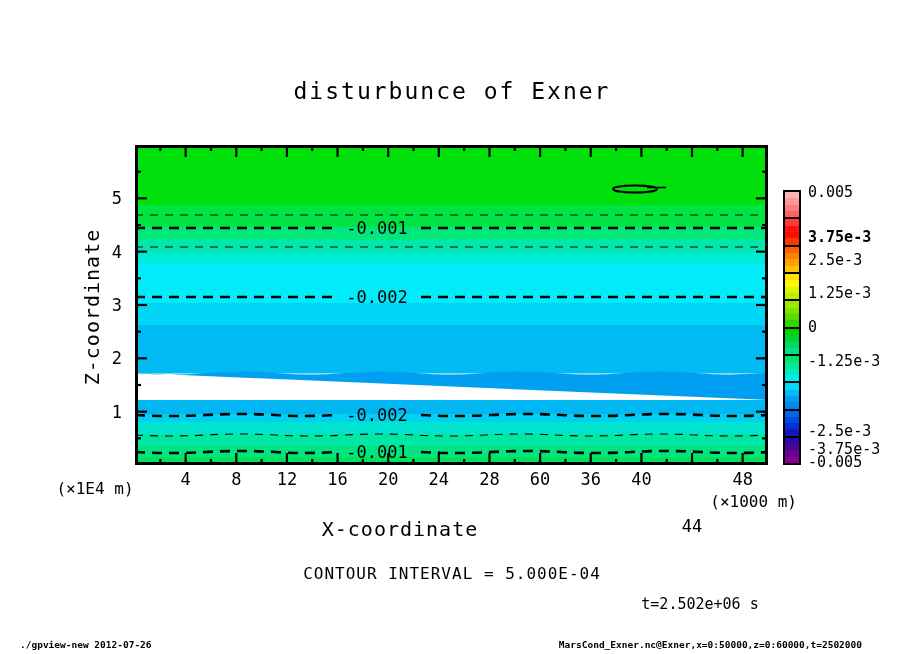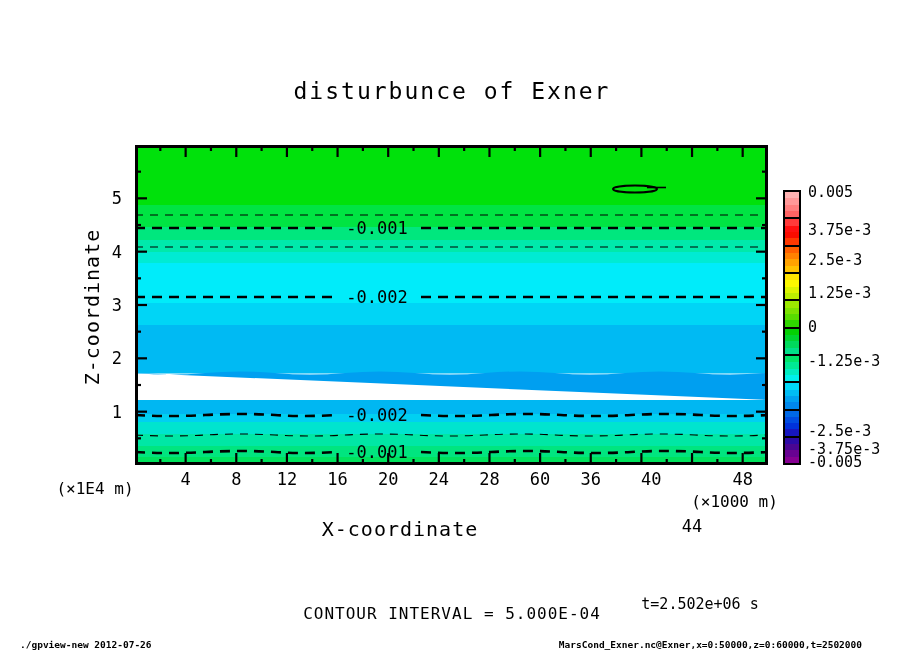--- a/index.html
+++ b/index.html
@@ -6,23 +6,23 @@
   body{position:relative;width:904px;height:654px;overflow:hidden;
        font-family:"DejaVu Sans Mono","Liberation Mono",monospace;color:#000;}
   .abs{position:absolute;}
   #title{left:0;top:78px;width:904px;text-align:center;font-size:23px;letter-spacing:2px;}
   #plot{left:135px;top:145px;width:633px;height:320px;}
   #ylabel{left:-18px;top:295px;width:220px;text-align:center;font-size:20px;letter-spacing:1px;
           transform:rotate(-90deg);transform-origin:center;}
   .ztick{width:34px;text-align:right;font-size:17px;height:18px;line-height:18px;}
   .xtick{width:40px;text-align:center;font-size:17px;height:18px;line-height:18px;top:470px;}
   #yunit{left:40px;top:479px;width:110px;text-align:center;font-size:16px;}
-  #xunit{left:672px;top:492px;width:125px;text-align:center;font-size:16px;}
+  #xunit{left:672px;top:492px;width:125px;text-align:right;font-size:16px;}
   #xlabel{left:0;top:517px;width:800px;text-align:center;font-size:20px;letter-spacing:1px;}
-  #cinterval{left:0;top:564px;width:904px;text-align:center;font-size:16px;letter-spacing:1px;margin-top:40px;}
+  #cinterval{left:0;top:564px;width:904px;text-align:center;font-size:16px;letter-spacing:1px;}
   #tstamp{left:600px;top:595px;width:200px;text-align:center;font-size:15px;}
   #footer-left{left:20px;top:639px;font-size:9.5px;font-weight:bold;}
   #footer-right{left:0;top:639px;width:862px;text-align:right;font-size:9.5px;font-weight:bold;}
   #colorbar{left:783px;top:190px;width:18px;height:275px;border:2px solid #000;
             box-sizing:border-box;display:flex;flex-direction:column;}
   .cb-band{flex:1;}
   .cb-cell-start{border-top:2px solid #000;}
   .cb-label{left:808px;width:90px;height:16px;line-height:16px;font-size:15px;text-align:left;}
   svg text{font-family:"DejaVu Sans Mono","Liberation Mono",monospace;}
 </style>
@@ -184,21 +184,21 @@
     <div class="cb-band" style="background: rgb(0, 76, 224);"></div>
     <div class="cb-band" style="background: rgb(0, 50, 218);"></div>
     <div class="cb-band" style="background: rgb(22, 22, 192);"></div>
     <div class="cb-band cb-cell-start" style="background: rgb(44, 10, 166);"></div>
     <div class="cb-band" style="background: rgb(74, 6, 146);"></div>
     <div class="cb-band" style="background: rgb(104, 2, 146);"></div>
     <div class="cb-band" style="background: rgb(134, 0, 146);"></div>
   </div>
 <div id="cb-labels">
     <div class="abs cb-label" style="top: 184px;">0.005</div>
-    <div class="abs cb-label" style="top: 222px;">3.75e-3</div>
+    <div class="abs cb-label" style="top: 229px; font-weight: bold;">3.75e-3</div>
     <div class="abs cb-label" style="top: 251.6px;">2.5e-3</div>
     <div class="abs cb-label" style="top: 285.4px;">1.25e-3</div>
     <div class="abs cb-label" style="top: 319.2px;">0</div>
     <div class="abs cb-label" style="top: 353px;">-1.25e-3</div>
     <div class="abs cb-label" style="top: 386.8px; margin-top: 36px;">-2.5e-3</div>
     <div class="abs cb-label" style="top: 441px;">-3.75e-3</div>
     <div class="abs cb-label" style="top: 454.4px;">-0.005</div>
   </div>
 <div id="zticks">
     <div class="abs ztick" style="left: 88px; top: 402.667px;">1</div>
@@ -210,16 +210,16 @@
 <div id="xticks">
     <div class="abs xtick" style="left: 165.64px;">4</div>
     <div class="abs xtick" style="left: 216.28px;">8</div>
     <div class="abs xtick" style="left: 266.92px;">12</div>
     <div class="abs xtick" style="left: 317.56px;">16</div>
     <div class="abs xtick" style="left: 368.2px;">20</div>
     <div class="abs xtick" style="left: 418.84px;">24</div>
     <div class="abs xtick" style="left: 469.48px;">28</div>
     <div class="abs xtick" style="left: 520.12px;">60</div>
     <div class="abs xtick" style="left: 570.76px;">36</div>
-    <div class="abs xtick" style="left: 621.4px; text-align: right;">40</div>
+    <div class="abs xtick" style="left: 621.4px;">40</div>
     <div class="abs xtick" style="left: 672.04px; margin-top: 47px;">44</div>
     <div class="abs xtick" style="left: 722.68px;">48</div>
   </div>
 
 </body></html>

